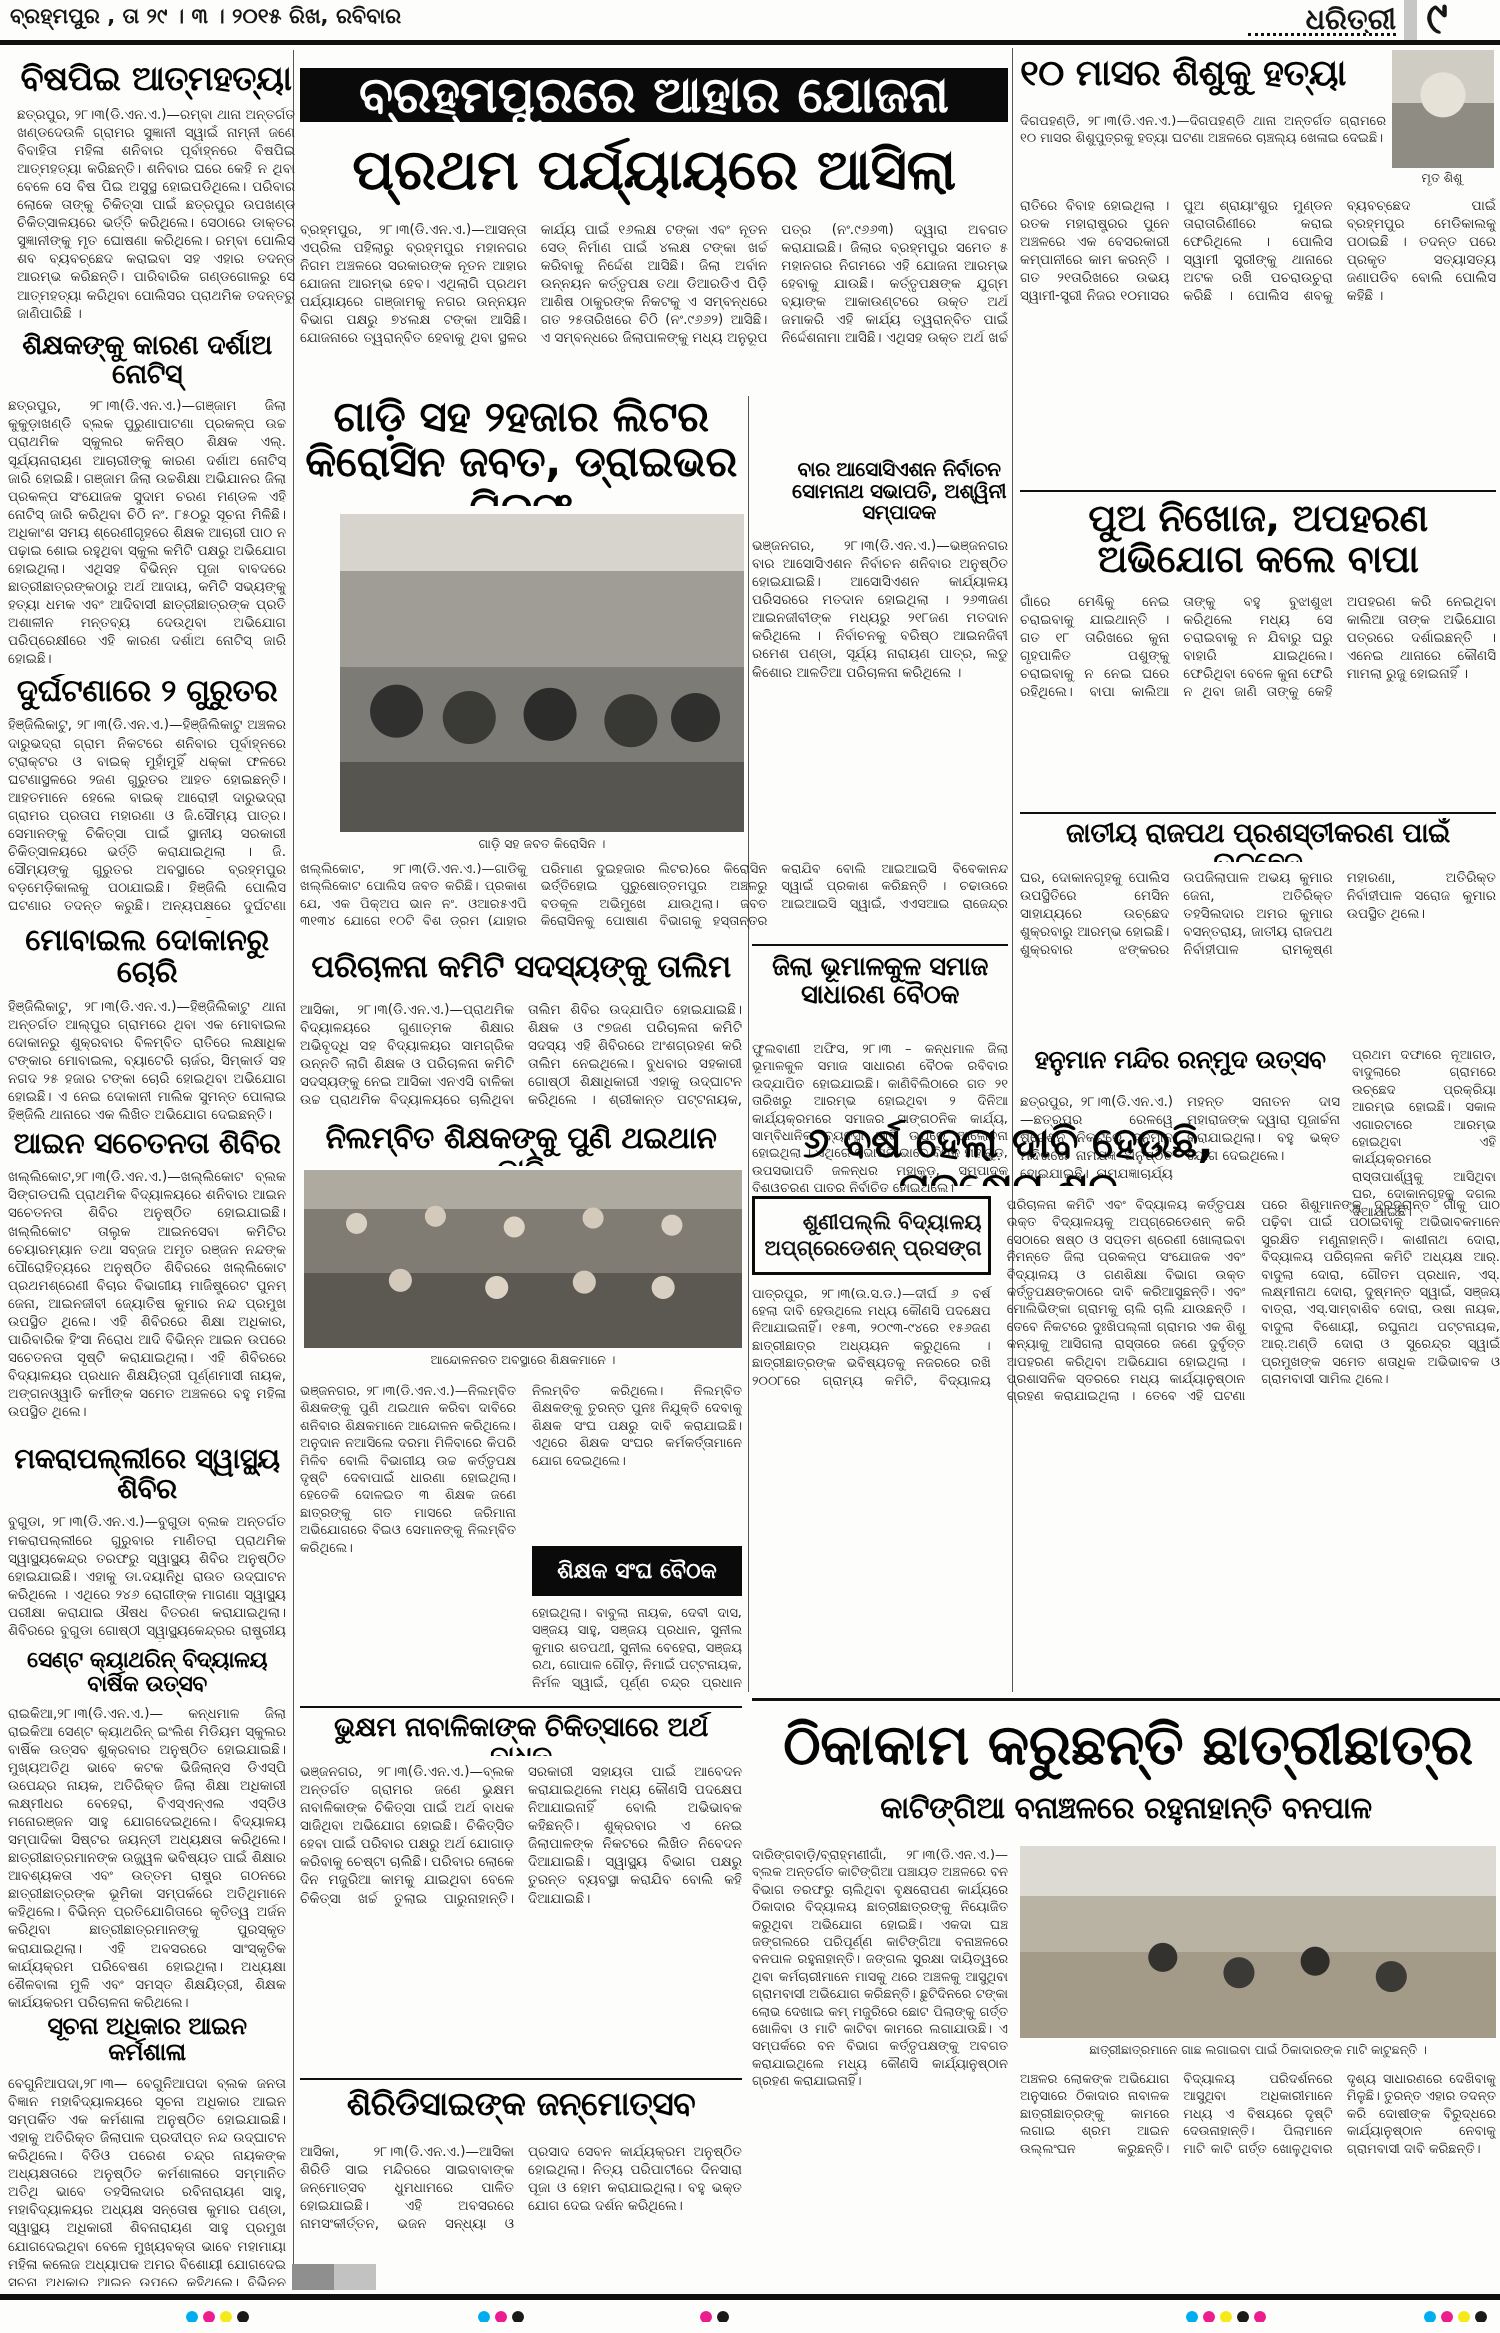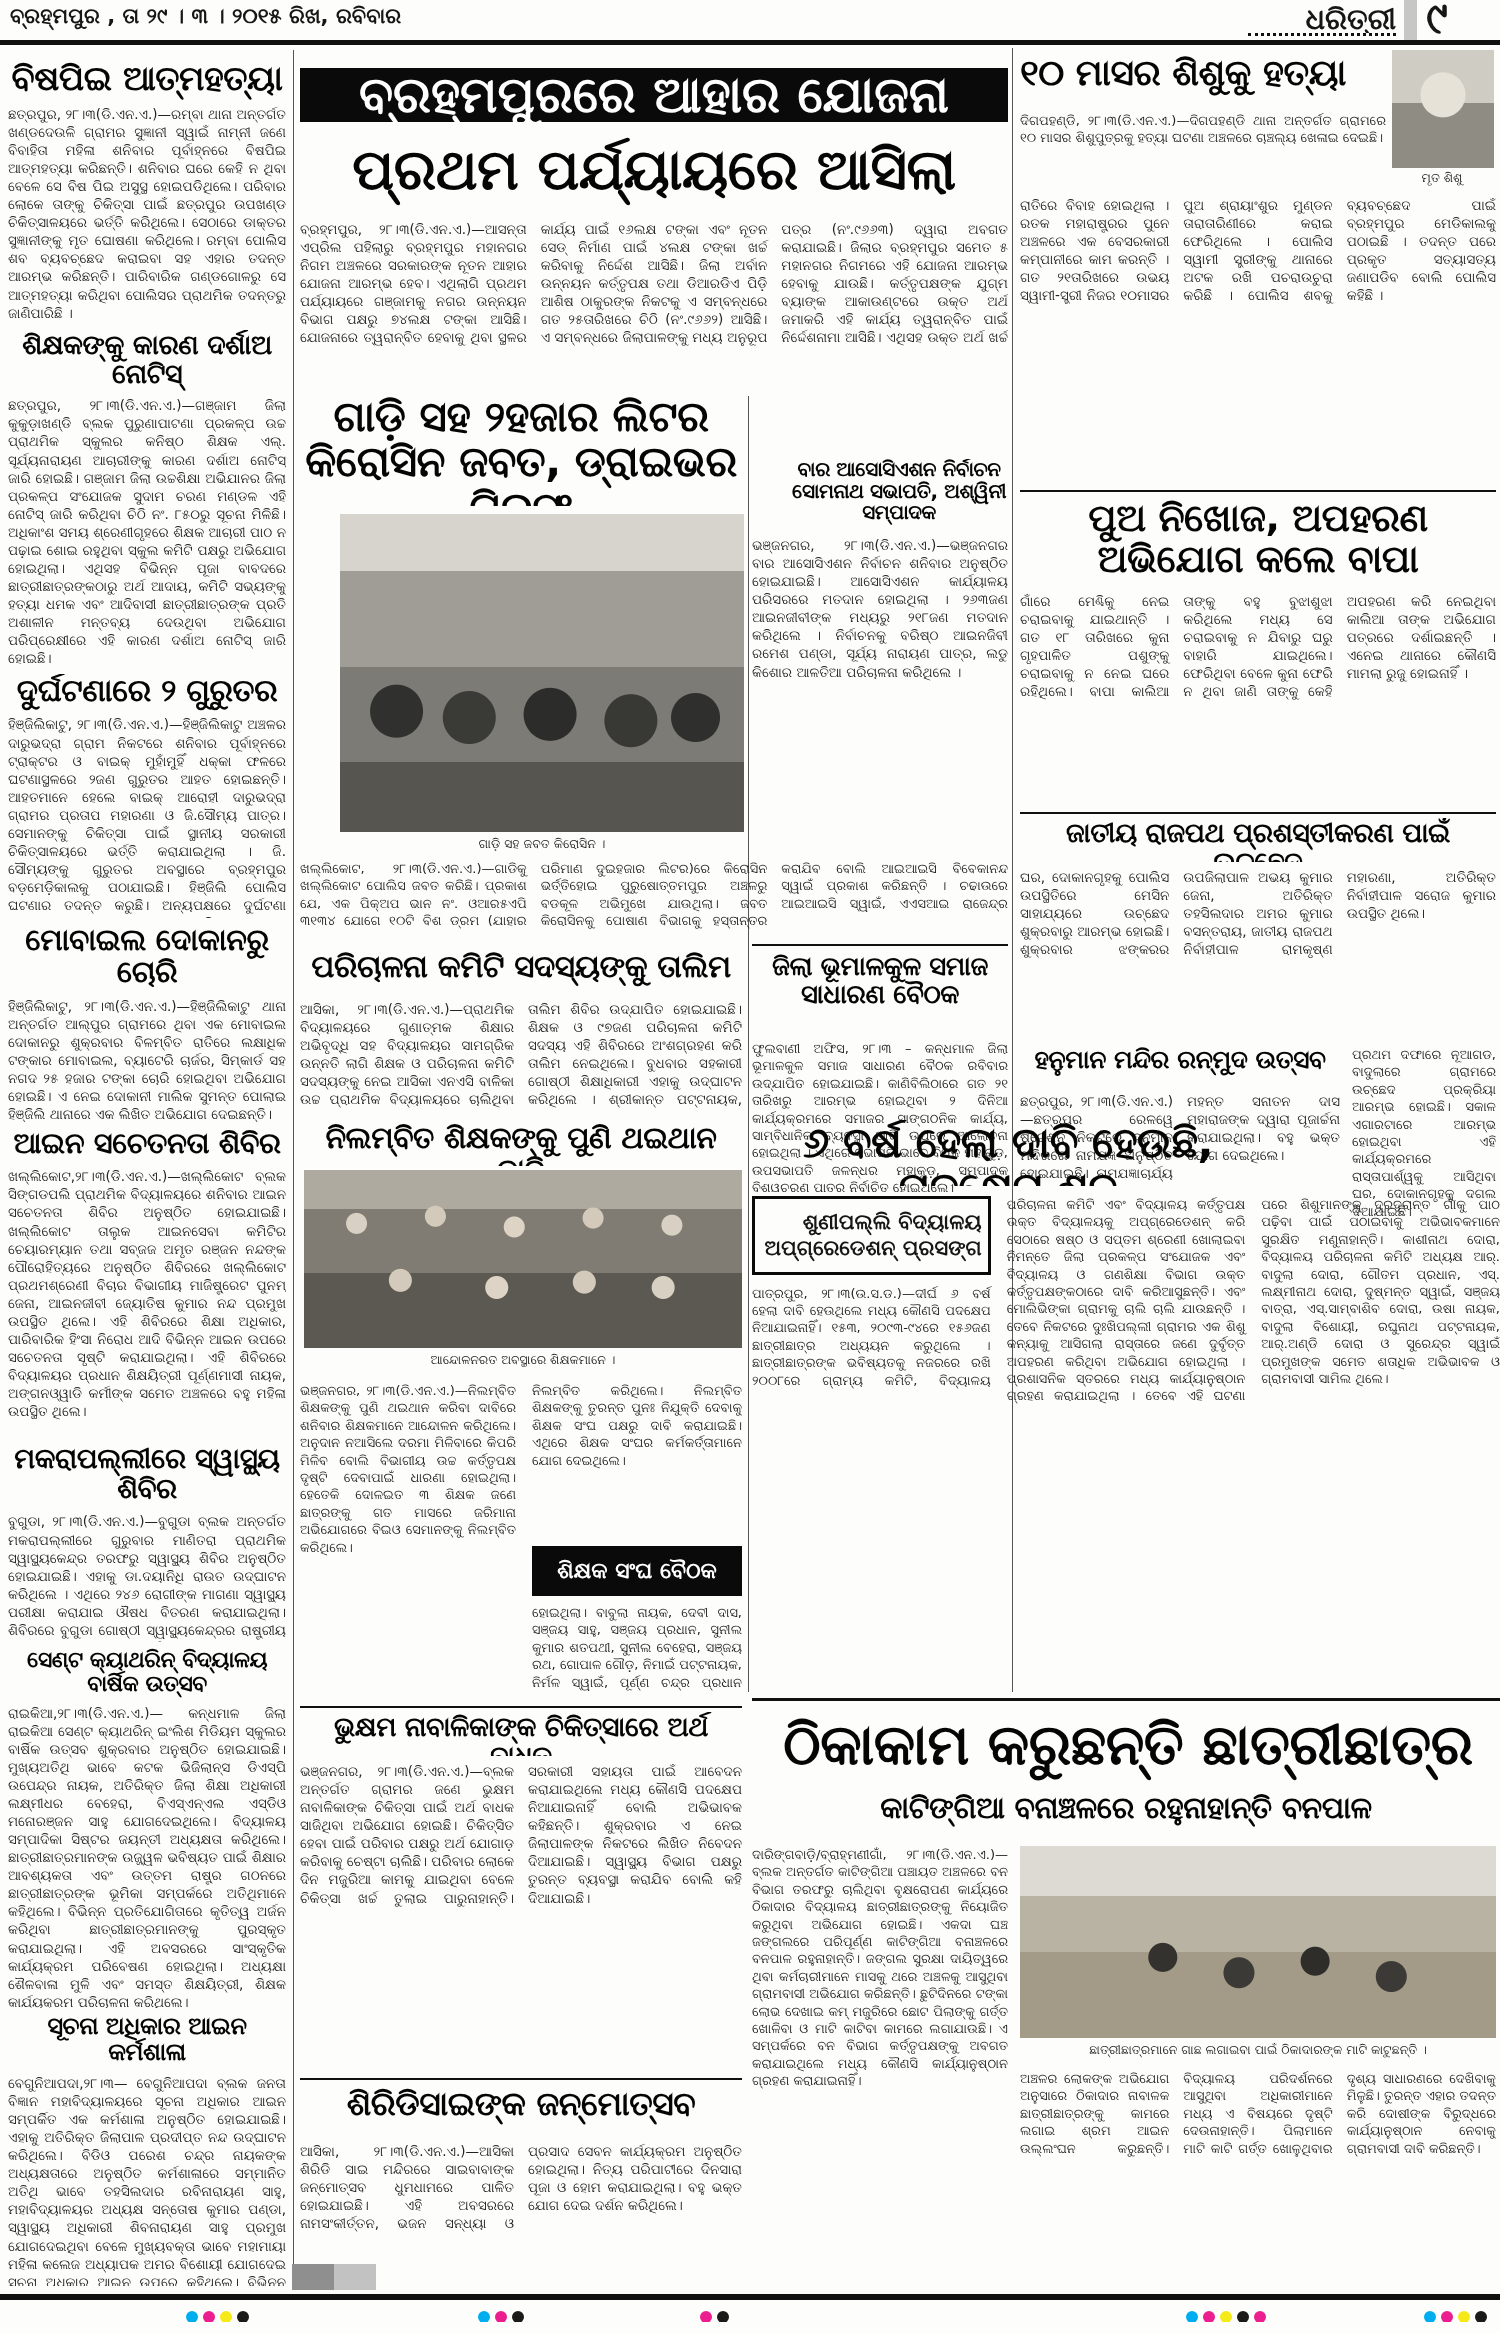--- a/index.html
+++ b/index.html
@@ -55,21 +55,21 @@
   <div class="abs" style="left:10px;top:4px;width:760px;height:34px;font-size:21px;font-weight:bold;">ବ୍ରହ୍ମପୁର , ତା ୨୯ । ୩ । ୨୦୧୫ ରିଖ, ରବିବାର</div>
   <div class="abs masthead" style="left:1248px;top:2px;width:148px;height:34px;font-size:29px;text-align:right;">ଧରିତ୍ରୀ</div>
   <div class="abs" style="left:1404px;top:0;width:13px;height:40px;background:#c7c7c7;"></div>
   <div class="abs" style="left:1426px;top:-8px;width:70px;height:52px;font-size:44px;font-weight:bold;">୯</div>
   <div class="abs rule-h" style="left:0;top:40px;width:1500px;height:5px;"></div>
 
   <div class="abs rule-v" style="left:293px;top:50px;height:2240px;"></div>
   <div class="abs rule-v" style="left:748px;top:396px;height:1296px;"></div>
   <div class="abs rule-v" style="left:1012px;top:48px;height:1644px;"></div>
 
-  <section class="abs" style="left:8px;top:60px;width:278px;height:268px;">
+  <section class="abs" style="left:17px;top:60px;width:278px;height:268px;">
     <h2 class="hl" style="font-size:34px;margin:0 0 8px;">ବିଷପିଇ ଆତ୍ମହତ୍ୟା</h2>
     <p class="body" style="margin:0;height:212px;">ଛତ୍ରପୁର, ୨୮।୩(ଡି.ଏନ.ଏ.)—ରମ୍ବା ଥାନା ଅନ୍ତର୍ଗତ ଖଣ୍ଡଦେଉଳି ଗ୍ରାମର ସୁଜ୍ଞାନୀ ସ୍ୱାଇଁ ନାମ୍ନୀ ଜଣେ ବିବାହିତା ମହିଳା ଶନିବାର ପୂର୍ବାହ୍ନରେ ବିଷପିଇ ଆତ୍ମହତ୍ୟା କରିଛନ୍ତି। ଶନିବାର ଘରେ କେହି ନ ଥିବା ବେଳେ ସେ ବିଷ ପିଇ ଅସୁସ୍ଥ ହୋଇପଡିଥିଲେ। ପରିବାର ଲୋକେ ତାଙ୍କୁ ଚିକିତ୍ସା ପାଇଁ ଛତ୍ରପୁର ଉପଖଣ୍ଡ ଚିକିତ୍ସାଳୟରେ ଭର୍ତ୍ତି କରିଥିଲେ। ସେଠାରେ ଡାକ୍ତର ସୁଜ୍ଞାନୀଙ୍କୁ ମୃତ ଘୋଷଣା କରିଥିଲେ। ରମ୍ବା ପୋଲିସ ଶବ ବ୍ୟବଚ୍ଛେଦ କରାଇବା ସହ ଏହାର ତଦନ୍ତ ଆରମ୍ଭ କରିଛନ୍ତି। ପାରିବାରିକ ଗଣ୍ଡଗୋଳରୁ ସେ ଆତ୍ମହତ୍ୟା କରିଥିବା ପୋଲିସର ପ୍ରାଥମିକ ତଦନ୍ତରୁ ଜାଣିପାରିଛି ।</p>
   </section>
 
   <section class="abs" style="left:8px;top:330px;width:278px;height:338px;">
     <h2 class="hl" style="font-size:27px;margin:0 0 8px;">ଶିକ୍ଷକଙ୍କୁ କାରଣ ଦର୍ଶାଅ ନୋଟିସ୍</h2>
     <p class="body" style="margin:0;height:288px;">ଛତ୍ରପୁର, ୨୮।୩(ଡି.ଏନ.ଏ.)—ଗଞ୍ଜାମ ଜିଲା କୁକୁଡ଼ାଖଣ୍ଡି ବ୍ଲକ ପୁରୁଣାପାଟଣା ପ୍ରକଳ୍ପ ଉଚ୍ଚ ପ୍ରାଥମିକ ସ୍କୁଲର କନିଷ୍ଠ ଶିକ୍ଷକ ଏଲ୍. ସୂର୍ଯ୍ୟନାରାୟଣ ଆଚାରୀଙ୍କୁ କାରଣ ଦର୍ଶାଅ ନୋଟିସ୍ ଜାରି ହୋଇଛି। ଗଞ୍ଜାମ ଜିଲା ଉଚ୍ଚଶିକ୍ଷା ଅଭିଯାନର ଜିଲା ପ୍ରକଳ୍ପ ସଂଯୋଜକ ସୁଦାମ ଚରଣ ମଣ୍ଡଳ ଏହି ନୋଟିସ୍ ଜାରି କରିଥିବା ଚିଠି ନଂ. ୮୫୦ରୁ ସୂଚନା ମିଳିଛି। ଅଧିକାଂଶ ସମୟ ଶ୍ରେଣୀଗୃହରେ ଶିକ୍ଷକ ଆଚାରୀ ପାଠ ନ ପଢ଼ାଇ ଶୋଇ ରହୁଥିବା ସ୍କୁଲ କମିଟି ପକ୍ଷରୁ ଅଭିଯୋଗ ହୋଇଥିଲା। ଏଥିସହ ବିଭିନ୍ନ ପୂଜା ବାବଦରେ ଛାତ୍ରୀଛାତ୍ରଙ୍କଠାରୁ ଅର୍ଥ ଆଦାୟ, କମିଟି ସଭ୍ୟଙ୍କୁ ହତ୍ୟା ଧମକ ଏବଂ ଆଦିବାସୀ ଛାତ୍ରୀଛାତ୍ରଙ୍କ ପ୍ରତି ଅଶାଳୀନ ମନ୍ତବ୍ୟ ଦେଉଥିବା ଅଭିଯୋଗ ପରିପ୍ରେକ୍ଷୀରେ ଏହି କାରଣ ଦର୍ଶାଅ ନୋଟିସ୍ ଜାରି ହୋଇଛି।</p>
   </section>
 
   <section class="abs" style="left:8px;top:674px;width:278px;height:244px;">

